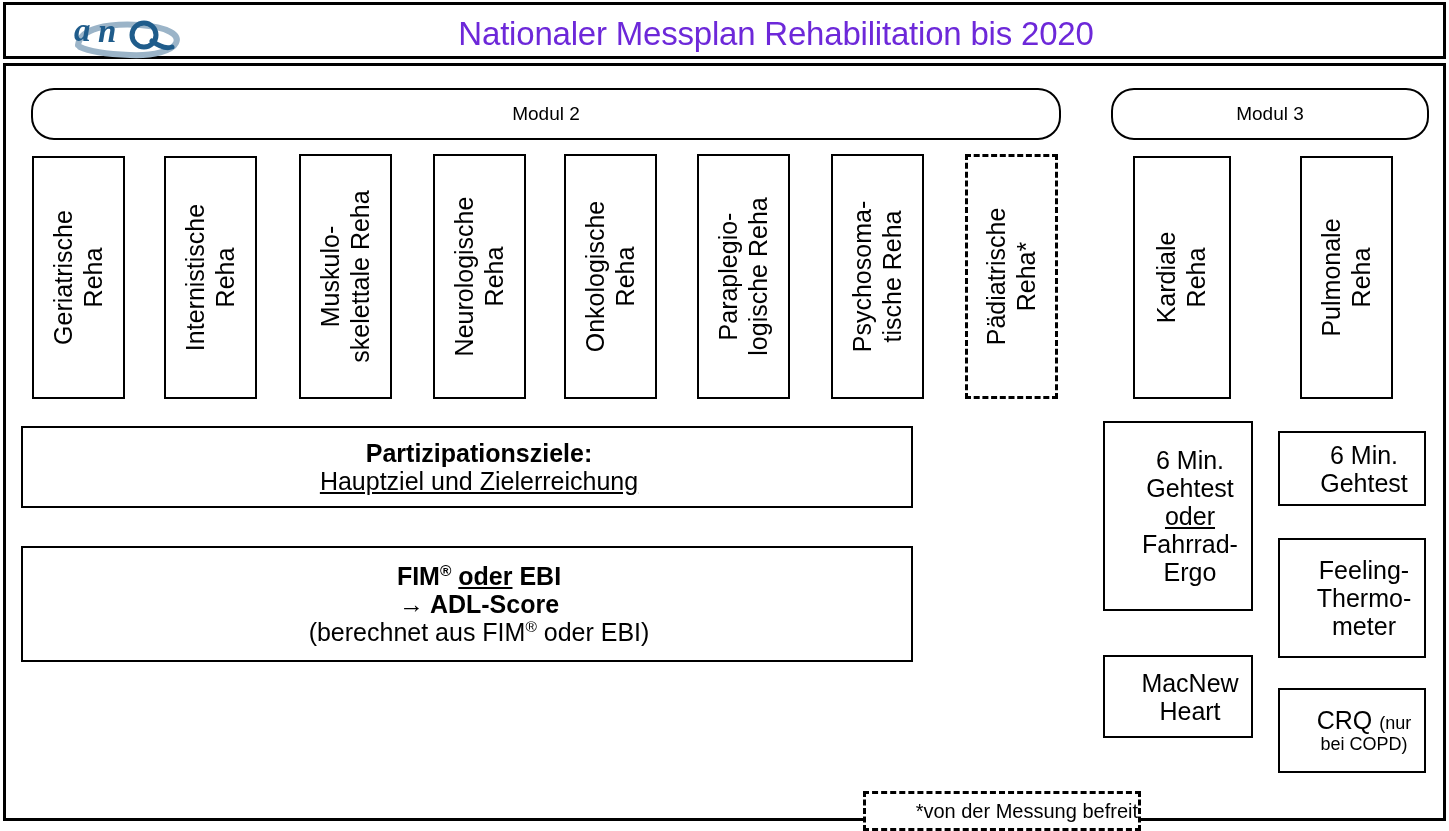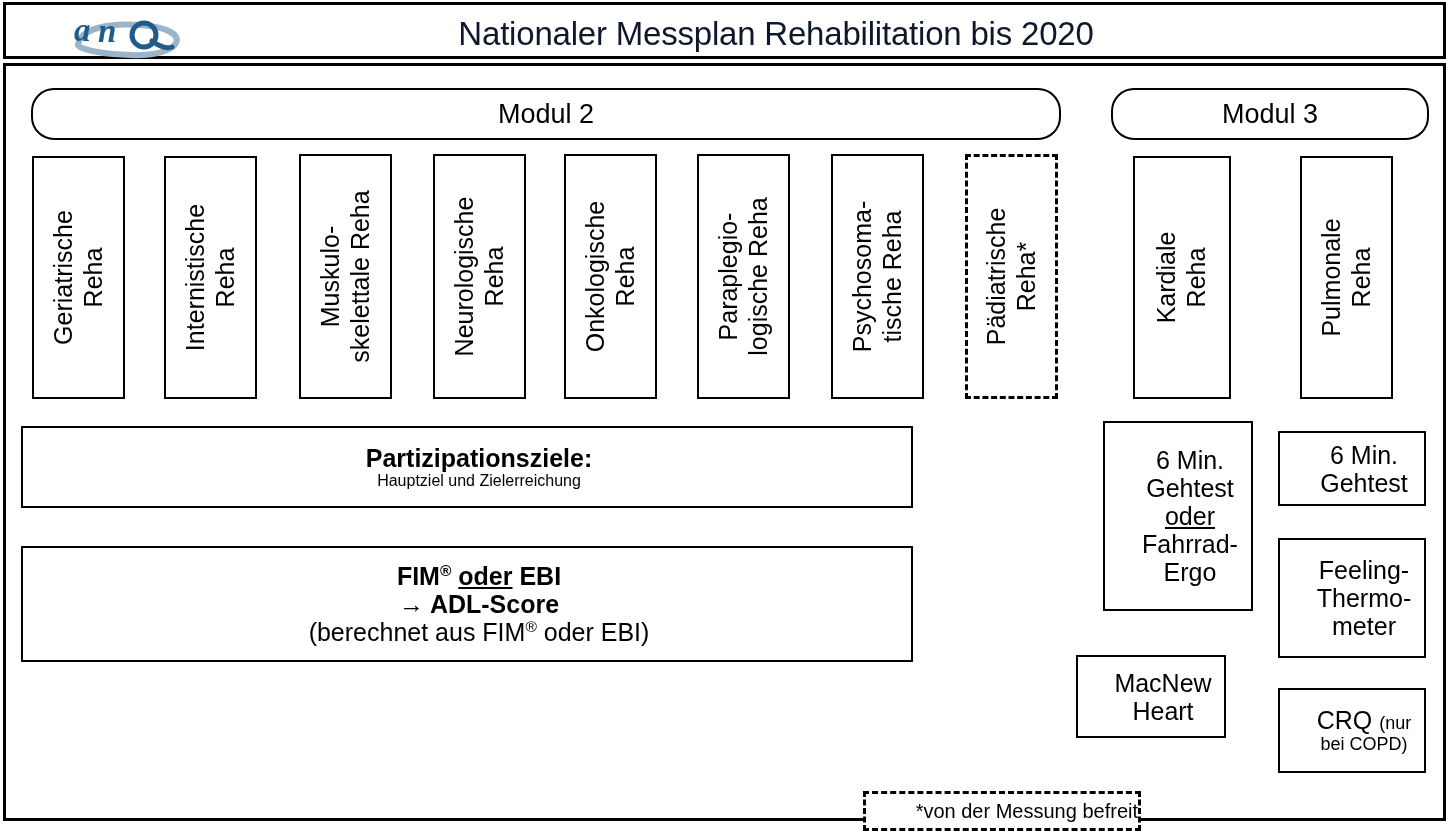--- a/index.html
+++ b/index.html
@@ -40,21 +40,21 @@
   .page-title {
     position: absolute;
     left: 180px;
     top: 0;
     width: 1180px;
     height: 57px;
     display: flex;
     align-items: center;
     justify-content: center;
     font-size: 33px;
-    color: #0f172a;
+    color: #6d28d9;
     letter-spacing: -0.2px;
     white-space: nowrap;
   }
 
   
   .main-frame {
     position: absolute;
     left: 3px;
     top: 63px;
     width: 1443px;
@@ -72,36 +72,36 @@
     background: #fff;
     display: flex;
     align-items: center;
     justify-content: center;
     text-align: center;
     line-height: 1.12;
   }
   .bx.dashed { border-style: dashed; border-width: 3px; }
 
   
-  .module-bar { font-size: 27px; border-radius: 23px; }
+  .module-bar { font-size: 19px; border-radius: 23px; }
 
   
   .vbox { }
   .vbox .vtext {
     transform: rotate(-90deg);
     white-space: nowrap;
     font-size: 25px;
     line-height: 1.18;
     text-align: center;
   }
 
   
   .wide { font-size: 25px; }
   .wide .l1 { font-weight: bold; font-size: 25px; }
-  .wide .l2 { font-size: 16px; }
+  .wide .l2 { font-size: 25px; text-decoration: underline; }
   .inner { padding: 0 6px; margin-left: 24px; }
 
   .b { font-weight: bold; }
   .u { text-decoration: underline; }
   .sup { font-size: 0.62em; vertical-align: super; }
 
   
   .mbox { font-size: 25px; }
   .small-note { font-size: 18px; }
 
@@ -239,21 +239,21 @@
     <div class="bx mbox" style="left:1097px; top:355px; width:150px; height:190px;">
       <div class="inner">
         <div>6 Min.</div>
         <div>Gehtest</div>
         <div class="u">oder</div>
         <div>Fahrrad-</div>
         <div>Ergo</div>
       </div>
     </div>
 
-    <div class="bx mbox" style="left:1070px; top:589px; width:150px; height:83px;">
+    <div class="bx mbox" style="left:1097px; top:589px; width:150px; height:83px;">
       <div class="inner">
         <div>MacNew</div>
         <div>Heart</div>
       </div>
     </div>
 
     <div class="bx mbox" style="left:1272px; top:365px; width:148px; height:75px;">
       <div class="inner">
         <div>6 Min.</div>
         <div>Gehtest</div>

